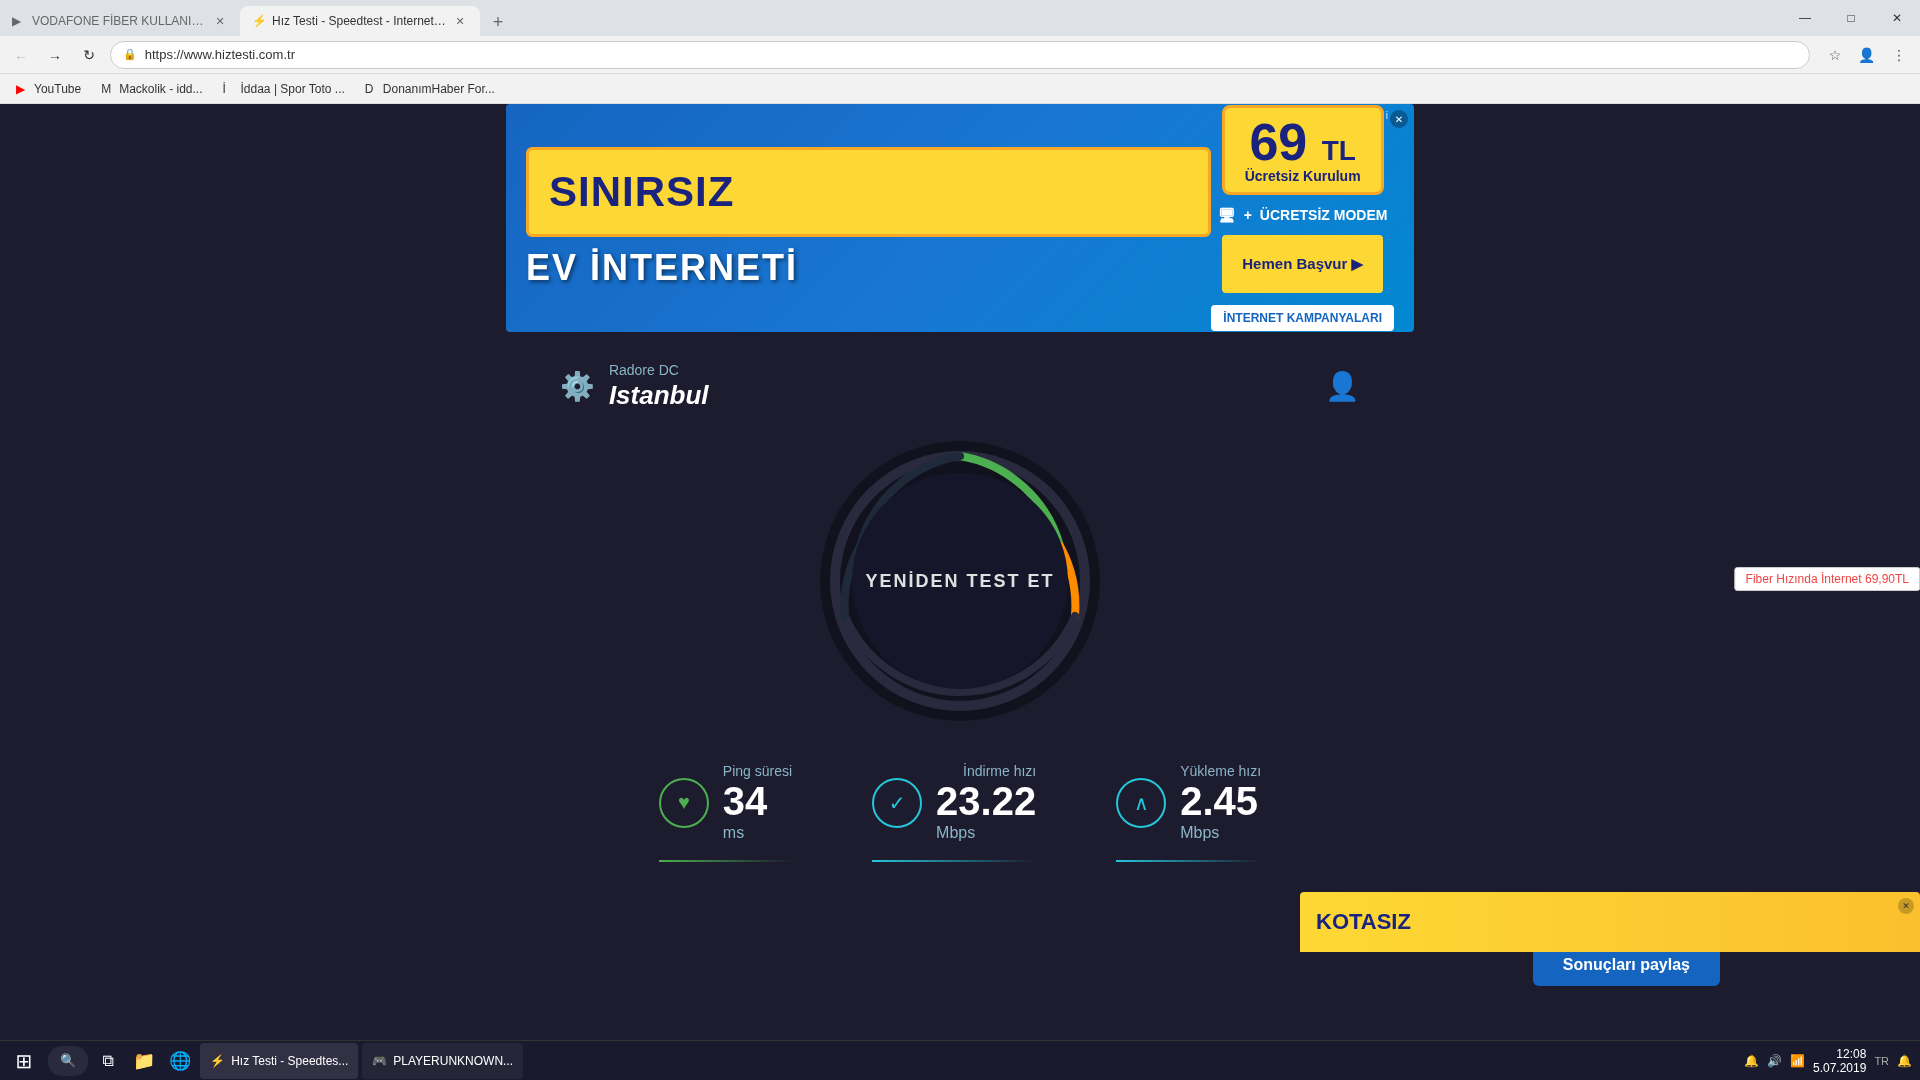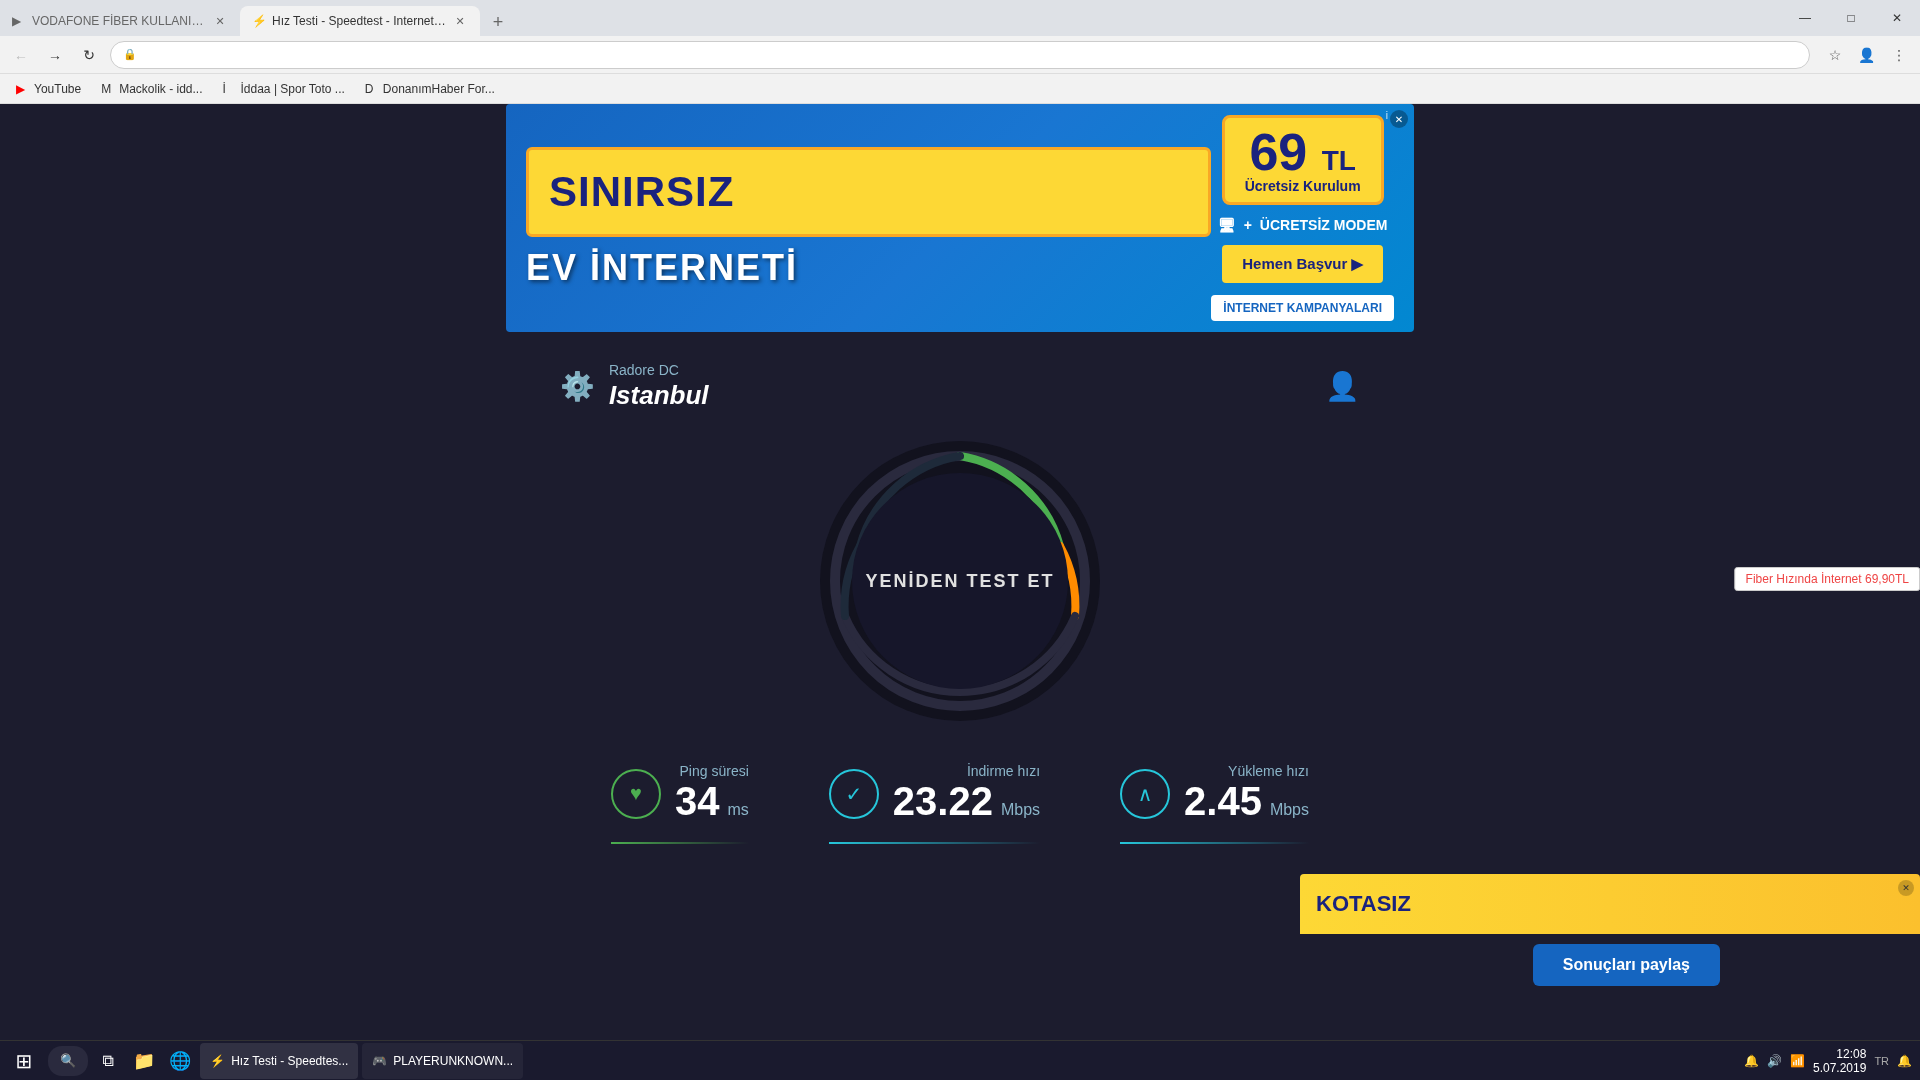--- a/index.html
+++ b/index.html
@@ -301,21 +301,21 @@
       color: white;
       font-size: 14px;
       font-weight: bold;
     }
 
     .ad-cta {
       background: #fdd835;
       color: #1a237e;
       border: none;
       border-radius: 4px;
-      padding: 10px 20px;
+      padding: 20px 20px;
       font-size: 15px;
       font-weight: bold;
       cursor: pointer;
     }
 
     .ad-logo {
       background: white;
       border-radius: 4px;
       padding: 6px 12px;
       font-size: 12px;
@@ -427,21 +427,22 @@
 
     .metric-label {
       font-size: 14px;
       color: #8ab4c8;
       text-align: right;
     }
 
     .metric-value-row {
       display: flex;
       align-items: baseline;
-      gap: 8px;
+      gap: 0;
+      flex-direction: column;
     }
 
     .metric-value {
       font-size: 40px;
       font-weight: bold;
       color: white;
     }
 
     .metric-unit {
       font-size: 16px;
@@ -649,20 +650,21 @@
       <div class="win-btn close">✕</div>
     </div>
   </div>
 
   <div class="address-bar">
     <div class="nav-btn disabled">←</div>
     <div class="nav-btn">→</div>
     <div class="nav-btn">↻</div>
     <div class="url-bar">
       <span class="lock-icon">🔒</span>
+      <span class="url-text">https://www.hiztesti.com.tr</span>
     </div>
     <div class="toolbar-icons">
       <div class="toolbar-icon">☆</div>
       <div class="toolbar-icon">👤</div>
       <div class="toolbar-icon">⋮</div>
     </div>
   </div>
 
   <div class="bookmarks-bar">
     <div class="bookmark-item">

